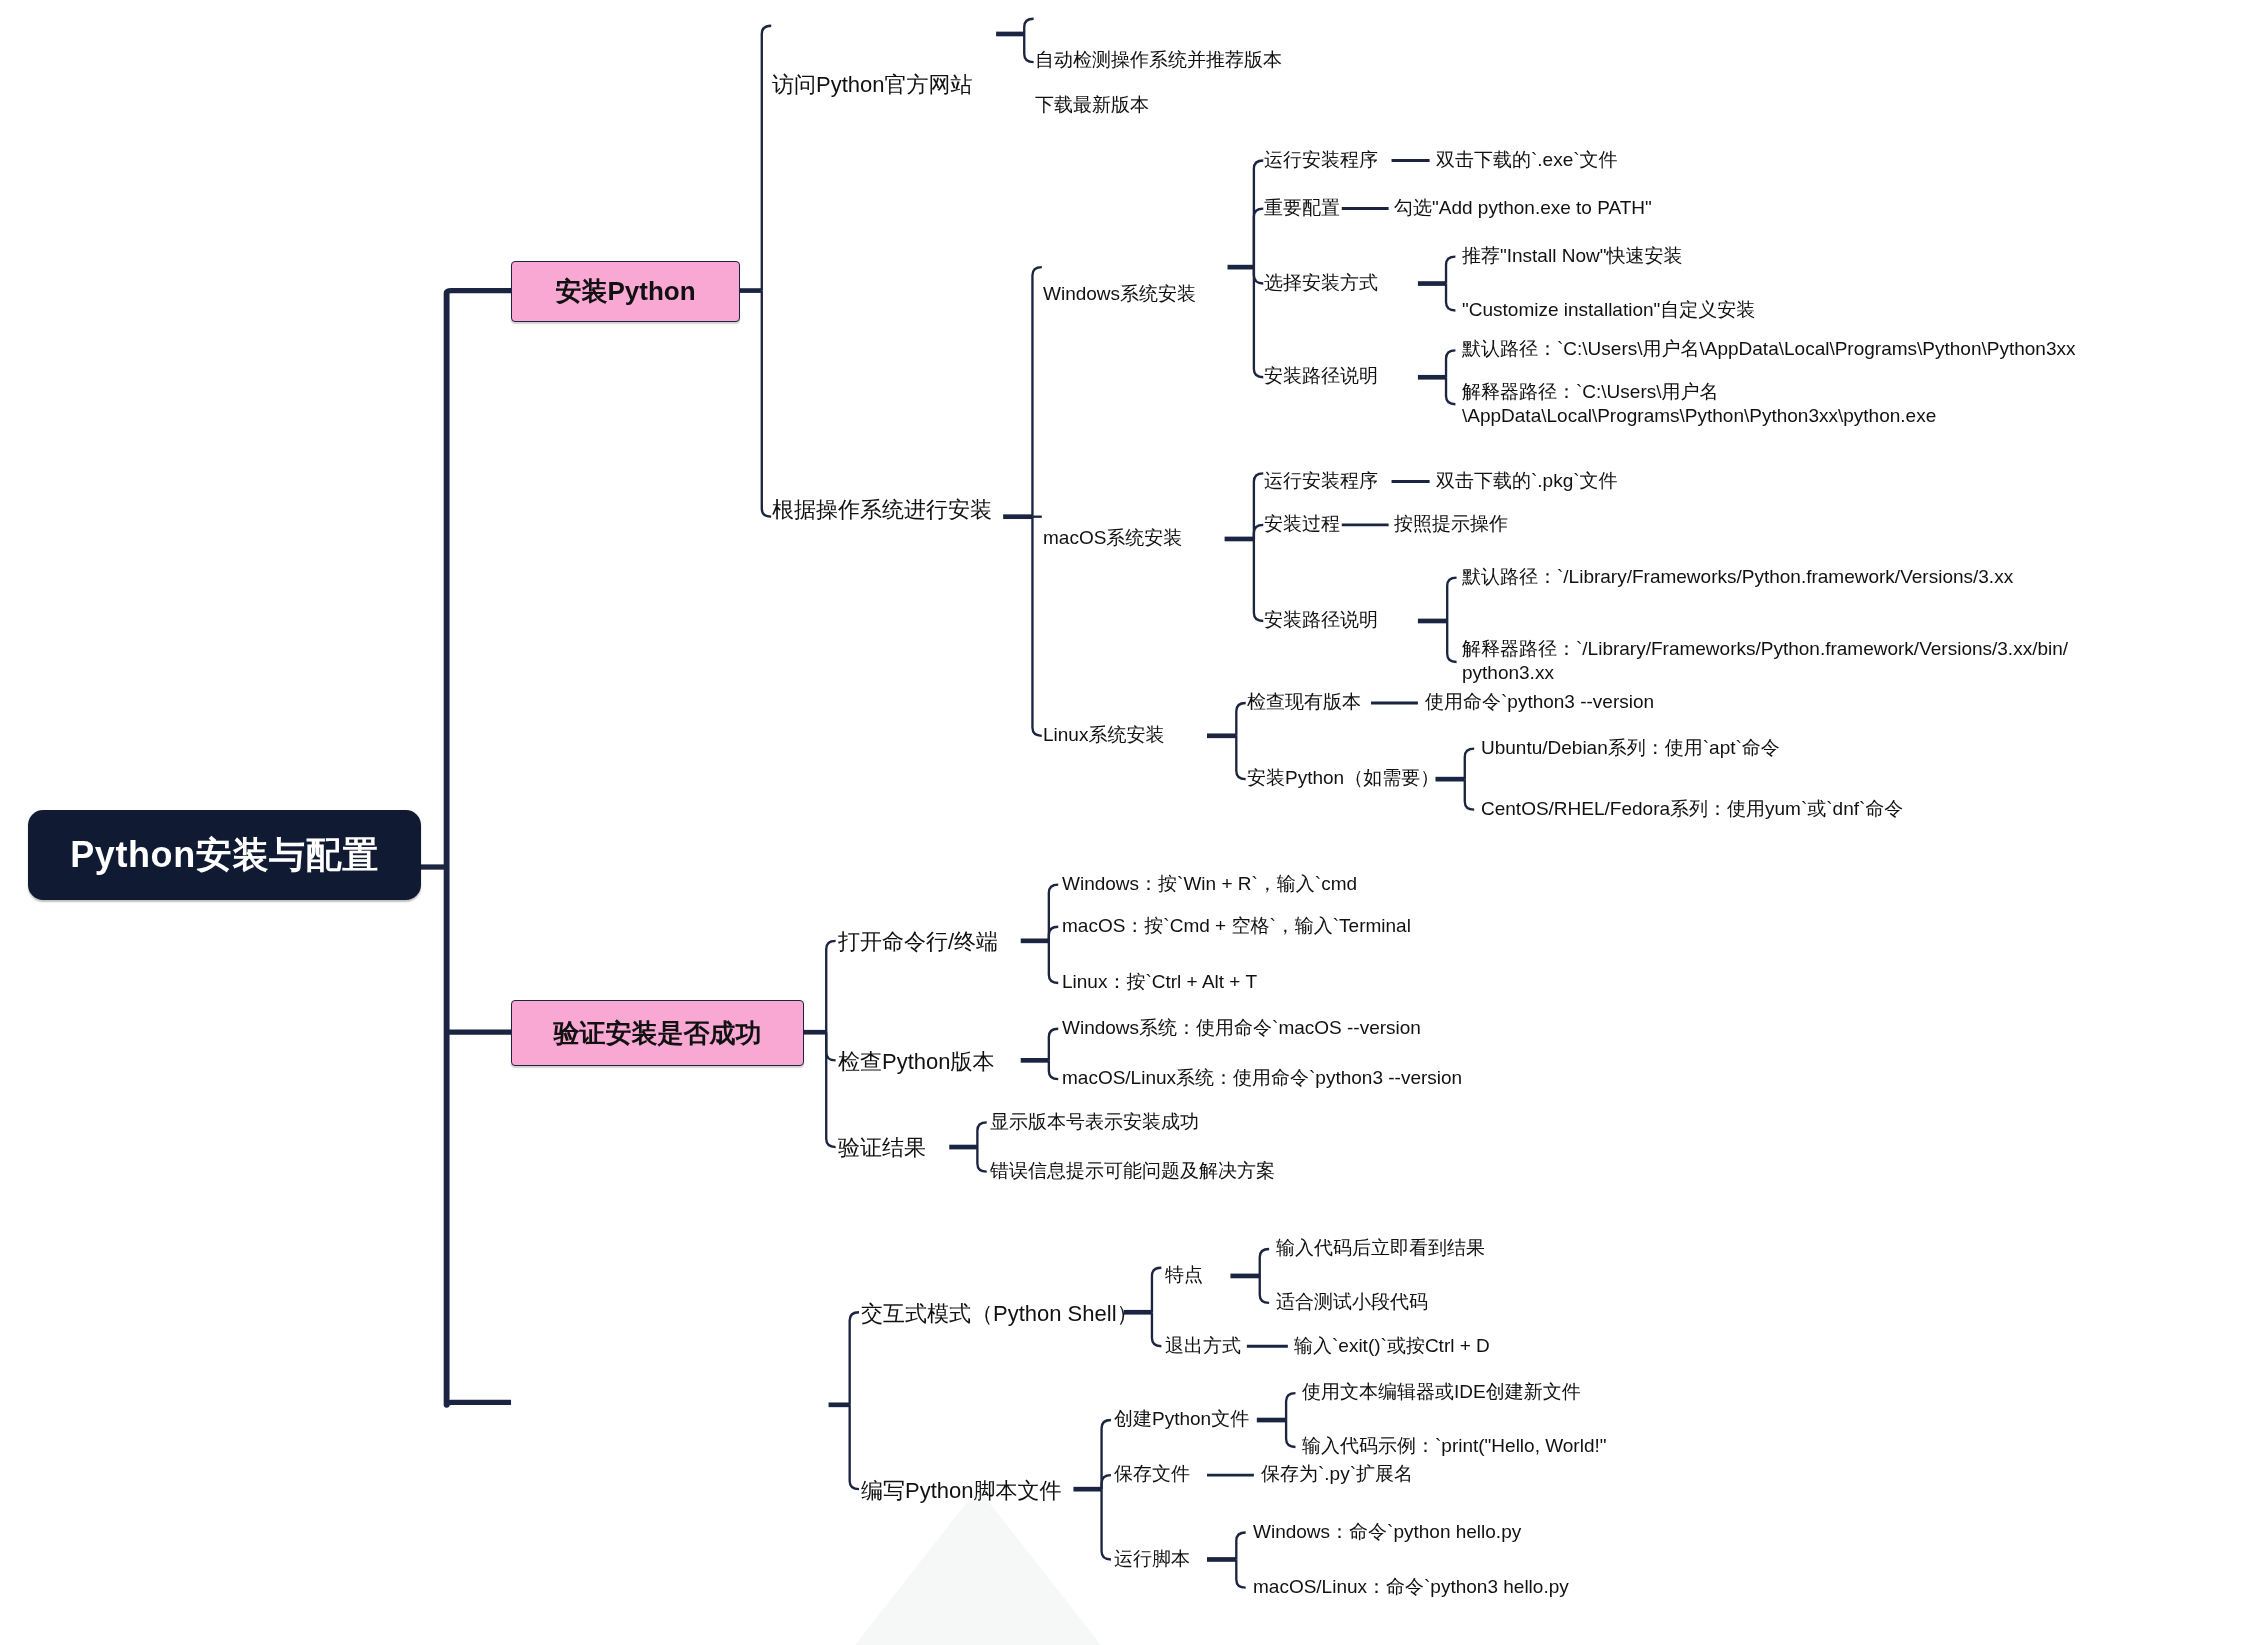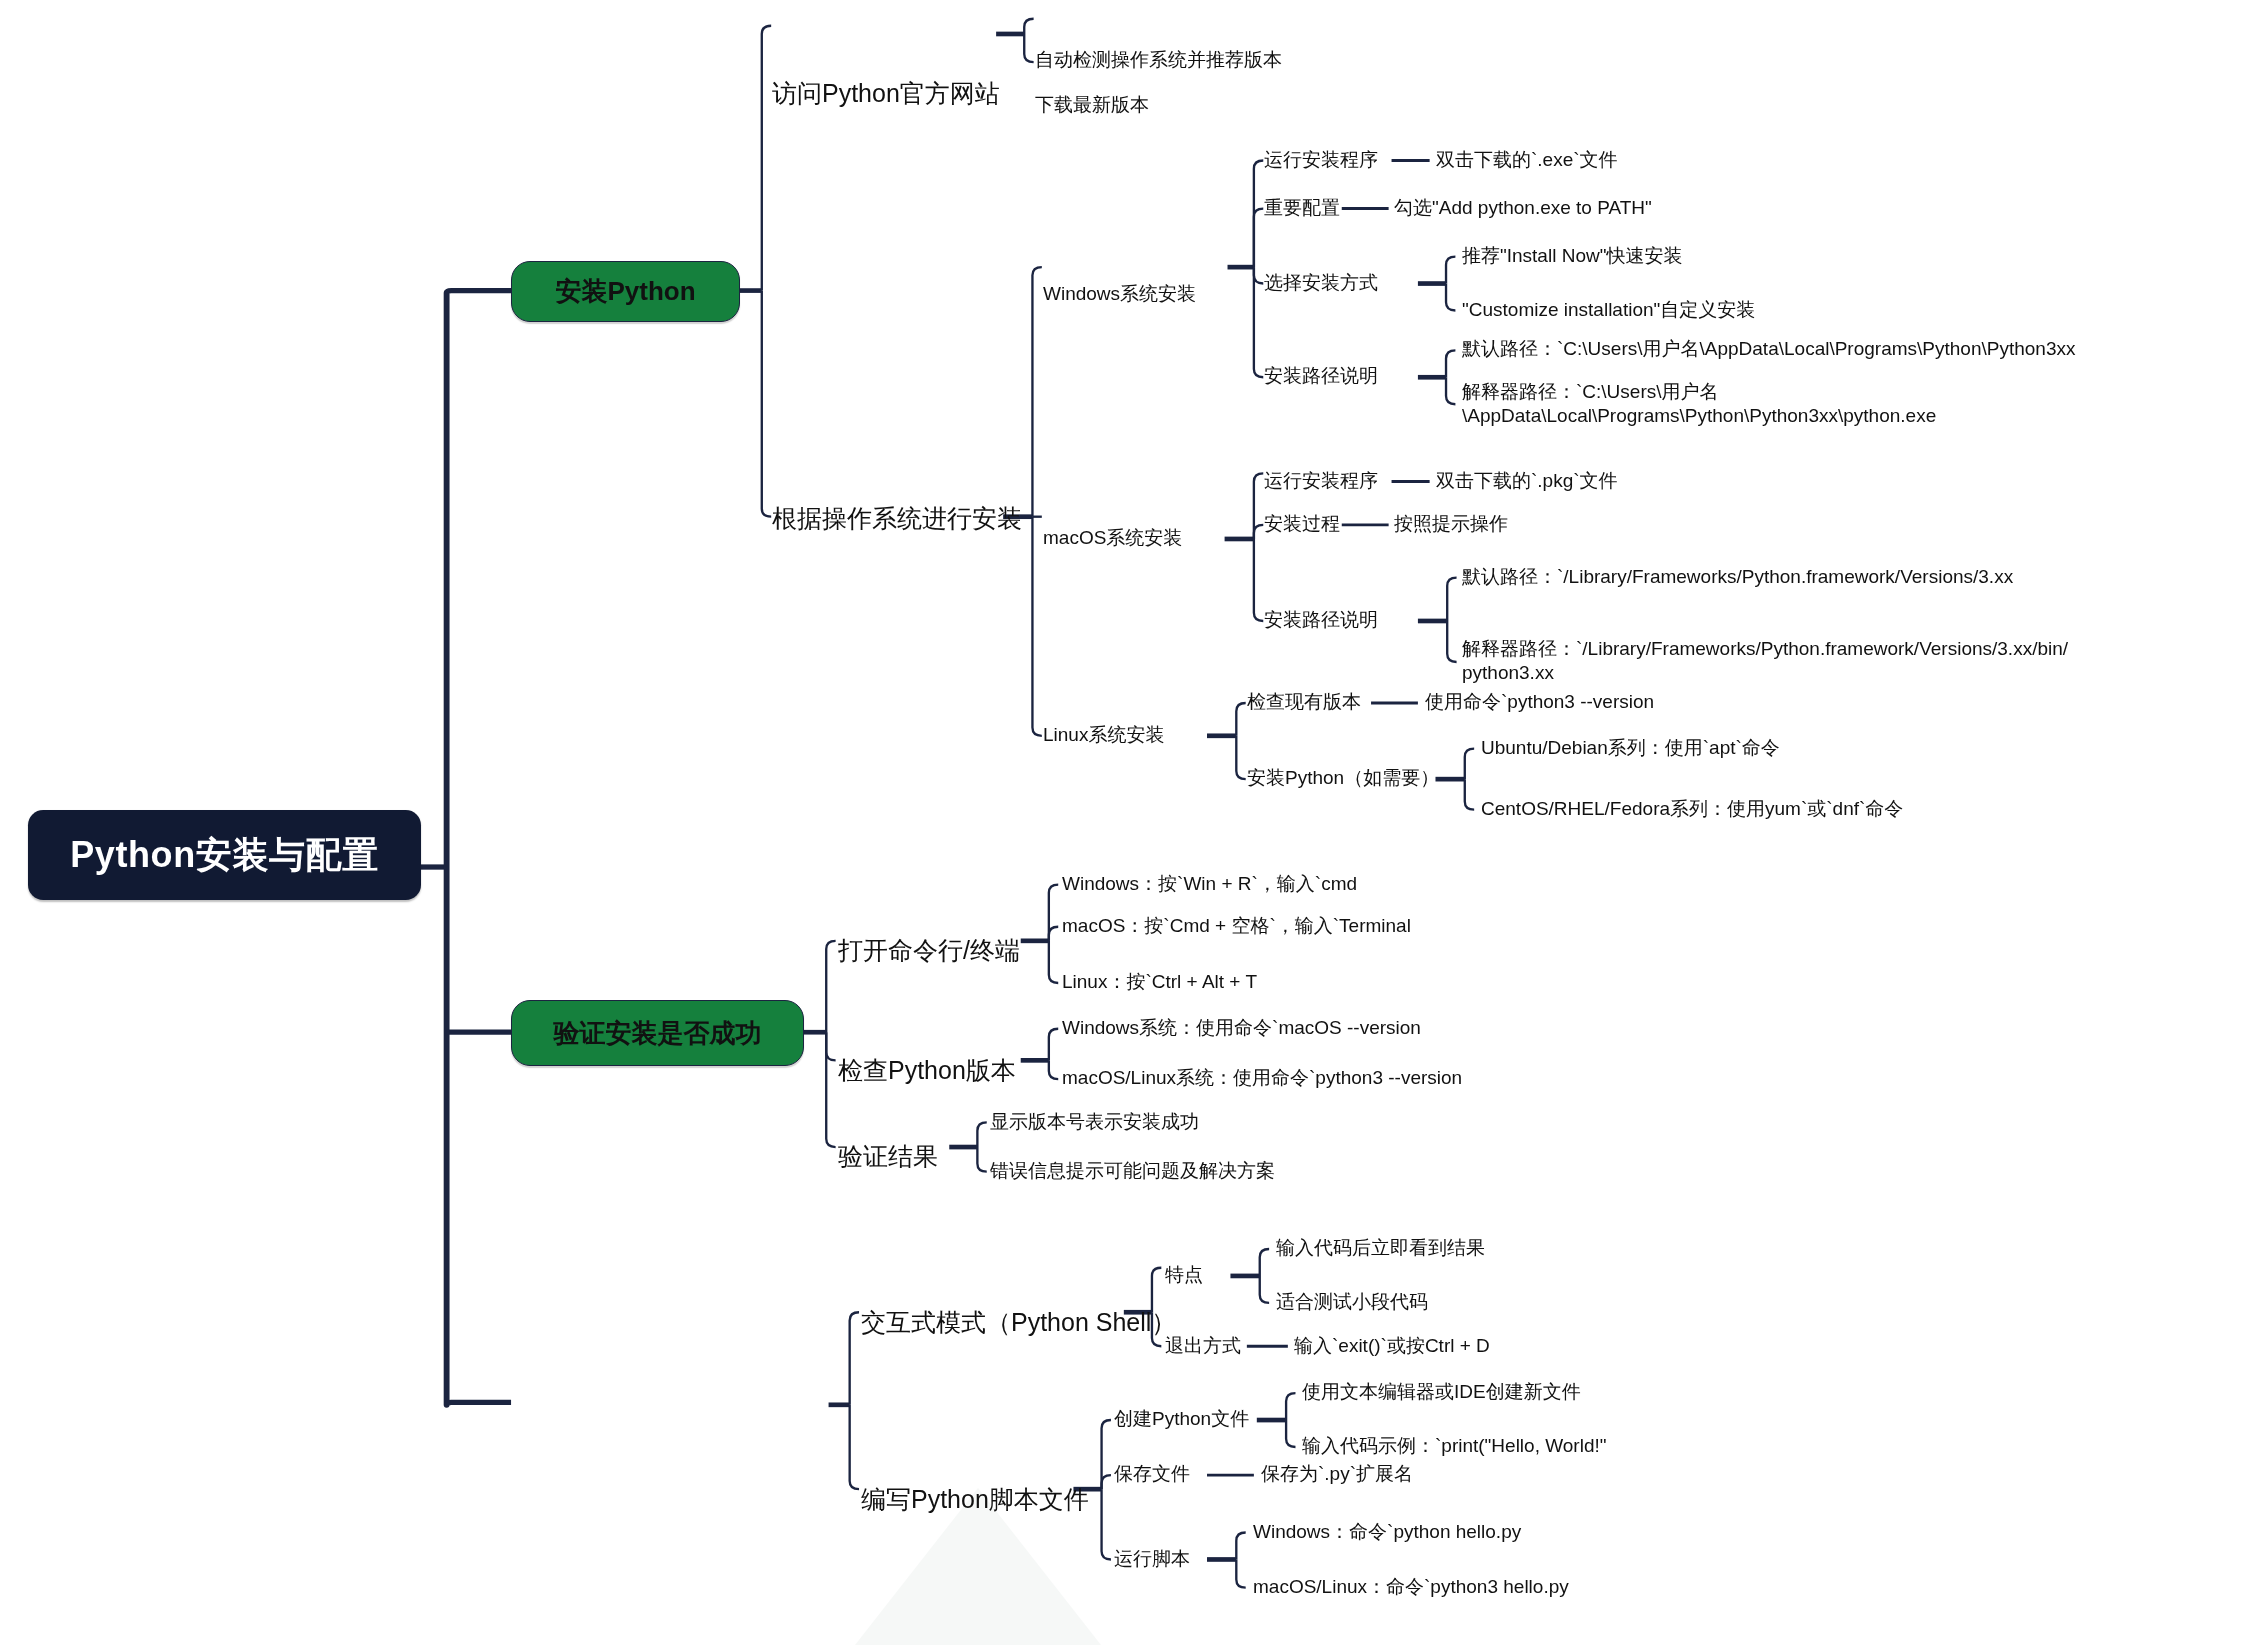--- a/index.html
+++ b/index.html
@@ -20,38 +20,38 @@
     background:#111a33;
     border-radius:15.2px;
     color:#ffffff;
     display:flex;align-items:center;justify-content:center;
     font-size:36px;font-weight:bold;
     letter-spacing:0.6px;
     box-shadow:0 1.2px 1.8px rgba(0,0,0,.25);
   }
   
   .l1-node{
-    background:#15803d;
+    background:#f9a8d4;
     border:1.8px solid #1b2440;
-    border-radius:19px;
+    border-radius:4px;
     color:#111111;
     display:flex;align-items:center;justify-content:center;
     font-size:26px;font-weight:bold;
     box-shadow:0 1.2px 1.2px rgba(0,0,0,.18);
   }
   
   .txt{
     position:absolute;
     color:#111111;
     font-size:19.3px;
     line-height:1.25;
     white-space:pre-line;
     box-sizing:border-box;
   }
-  .txt.l2{font-size:25px;margin-top:7px;}
+  .txt.l2{font-size:22px;}
   .txt.l3{font-size:19px;}
   .txt.l4{font-size:19px;}
 
   .watermark{
     position:absolute;
     left:855px;top:1488px;
     width:0;height:0;
     border-left:123px solid transparent;
     border-right:123px solid transparent;
     border-bottom:157px solid #f4f7f6;

